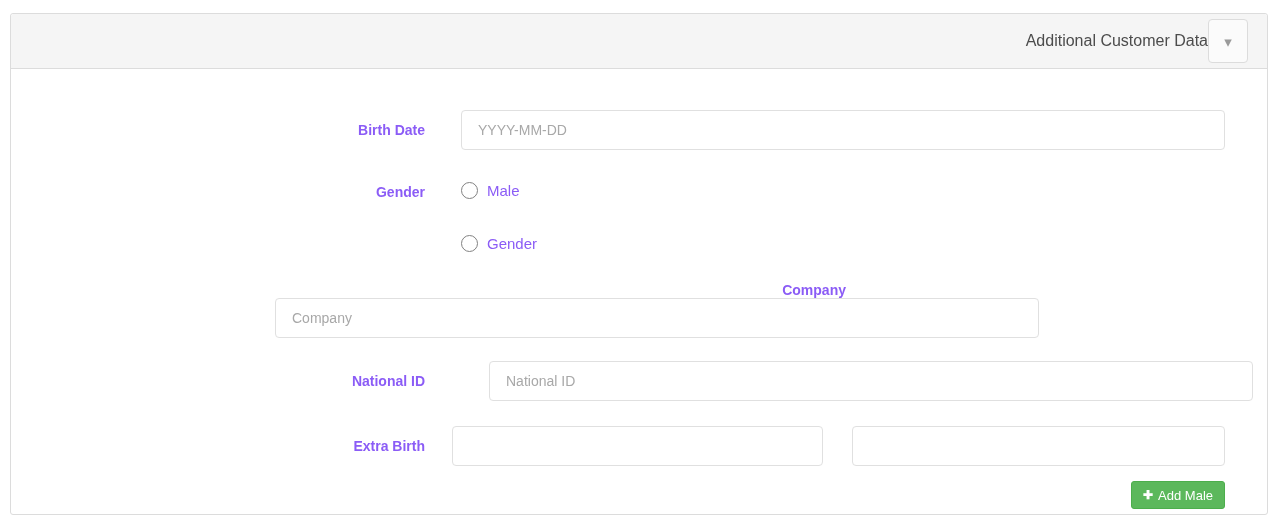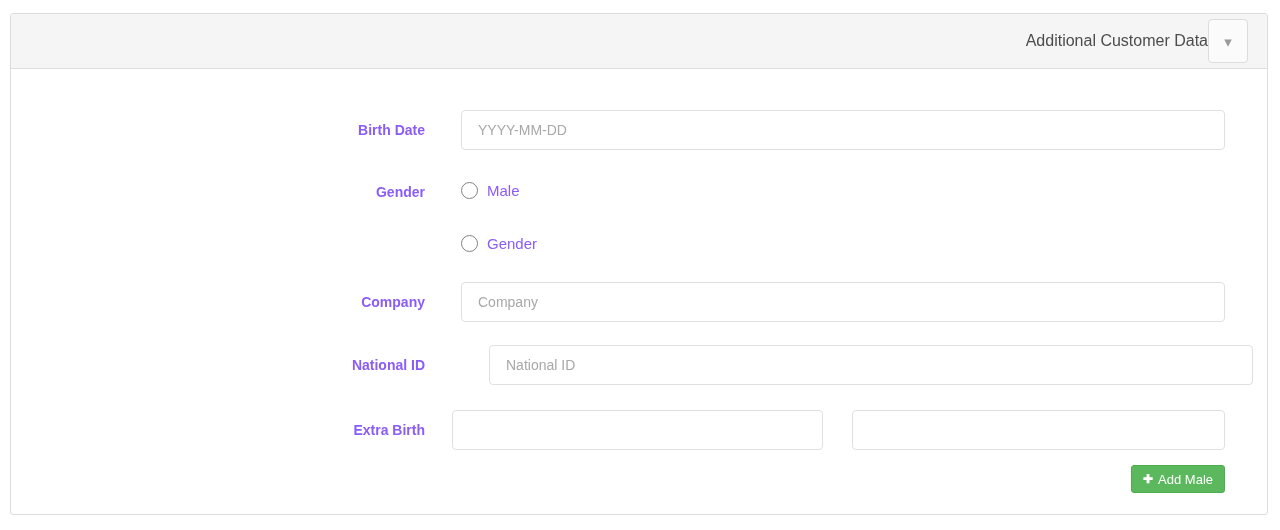--- a/index.html
+++ b/index.html
@@ -75,21 +75,21 @@
     font-family: "Liberation Sans", sans-serif;
     font-size: 14px;
     color: #4c4c4c;
     background: #ffffff;
     outline: none;
   }
   .text-input::placeholder { color: #a8a8a8; }
   .row-birth    { margin-bottom: 27px; }
   .row-male     { height: 30px; margin-bottom: 23px; }
   .row-female   { height: 30px; margin-bottom: 22px; }
-  .row-company  { margin-bottom: 23px; }
+  .row-company  { margin-bottom: 23px; flex-direction: column; }
   .row-national { margin-bottom: 25px; gap: 28px; }
   .row-extra    { margin-bottom: 15px; }
   .radio-option {
     display: inline-flex;
     align-items: center;
     cursor: pointer;
   }
   .radio-option input[type="radio"] {
     appearance: none;
     -webkit-appearance: none;

